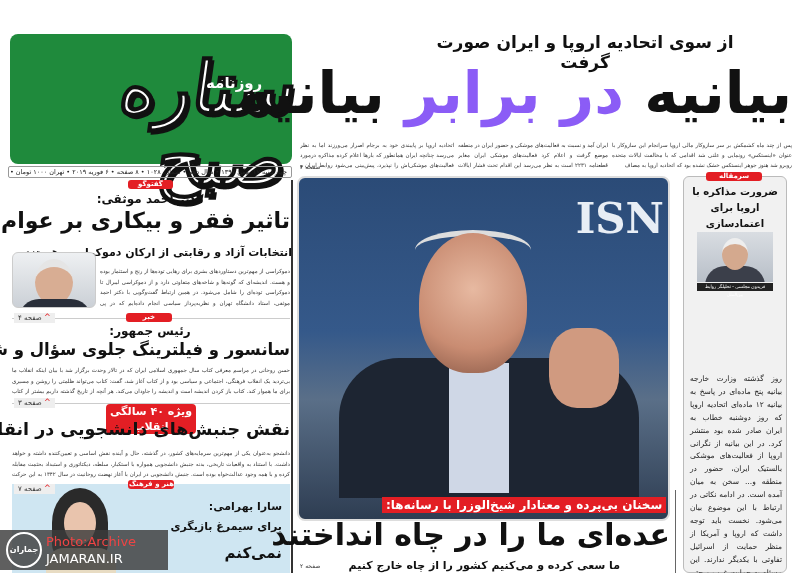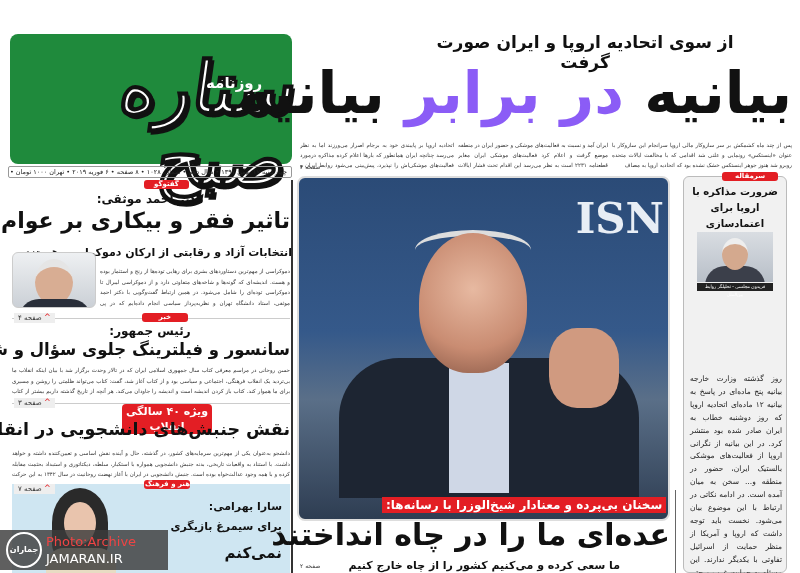--- a/index.html
+++ b/index.html
@@ -1,21 +1,21 @@
 <!DOCTYPE html>
 <html><head>
 <meta charset="utf-8">
 <style>
 *{box-sizing:border-box;margin:0;padding:0;}
 body{width:800px;height:573px;overflow:hidden;background:#fff;font-family:"DejaVu Sans",sans-serif;position:relative;direction:rtl;}
 .logo{position:absolute;left:10px;top:34px;width:282px;height:130px;background:#1f8a3c;border-radius:8px;overflow:visible;}
 .logo-main{position:absolute;left:4px;top:18px;font-family:"DejaVu Serif",serif;font-size:72px;font-weight:bold;color:#fff;-webkit-text-stroke:2px #111;text-shadow:3px 3px 0 #111;letter-spacing:-4px;line-height:1;transform:skewX(-8deg);}
 .logo-sub{position:absolute;left:196px;top:40px;font-size:15px;color:#fff;font-weight:bold;}
 .dateline{position:absolute;left:8px;top:166px;width:284px;height:12px;border:1px solid #999;border-radius:2px;font-size:6.5px;color:#222;line-height:10px;padding:0 4px;white-space:nowrap;overflow:hidden;text-align:right;}
-.redtag{position:absolute;background:#e31e24;color:#fff;font-size:7px;font-weight:bold;text-align:center;border-radius:3px;line-height:9px;margin-left:16px;}
+.redtag{position:absolute;background:#e31e24;color:#fff;font-size:7px;font-weight:bold;text-align:center;border-radius:3px;line-height:9px;}
 .redtag.big{font-size:11px;line-height:15px;border-radius:4px;}
 .kicker{position:absolute;font-weight:bold;color:#111;text-align:center;}
 .head{position:absolute;font-weight:bold;color:#111;text-align:center;white-space:nowrap;}
 .body-text{position:absolute;font-size:6.5px;line-height:10.5px;color:#333;text-align:justify;}
 .pg{position:absolute;font-size:7px;color:#333;background:#eee;padding:0 4px;line-height:9px;}
 .pg .arr{color:#e31e24;font-size:8px;}
 .rule{position:absolute;height:1px;background:#ccc;}
 .vbar{position:absolute;width:2px;background:#333;}
 .photo{position:absolute;border-radius:8px;overflow:hidden;}
 .main-photo{left:297px;top:176px;width:373px;height:345px;background:linear-gradient(180deg,#2b4b77 0%,#35598a 45%,#5a6f88 65%,#2e3d52 100%);border:2px solid #ddd;}

